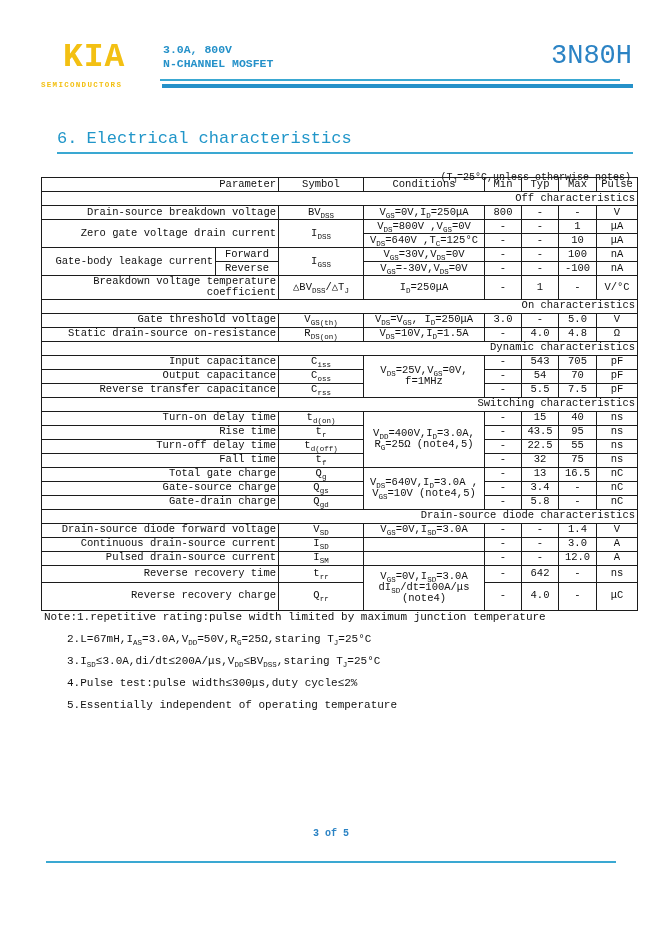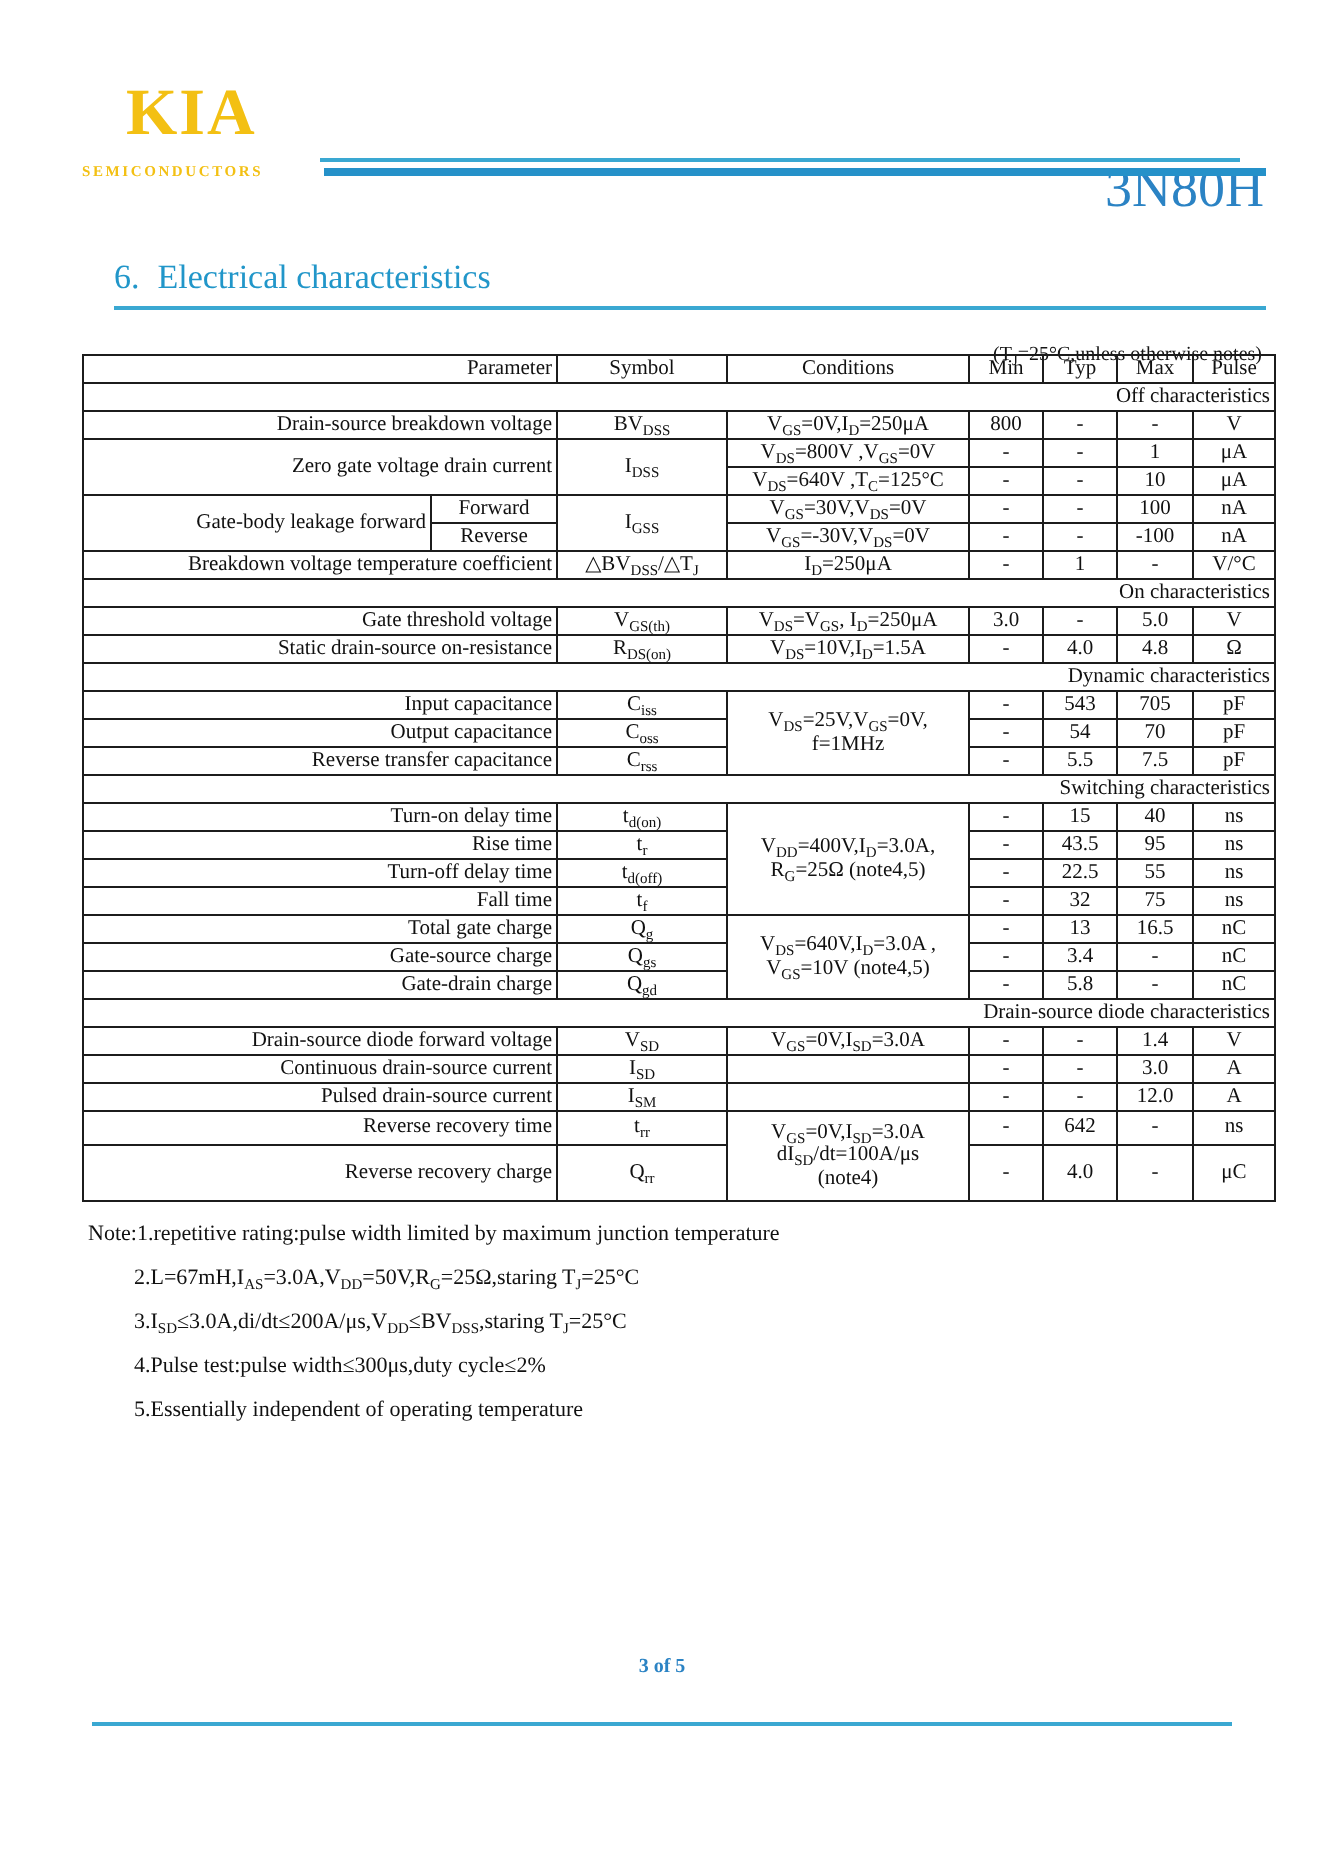--- a/index.html
+++ b/index.html
@@ -1,25 +1,25 @@
 <!DOCTYPE html>
 <html><head>
 <meta charset="utf-8">
 <style>
   *{box-sizing:border-box;margin:0;padding:0;}
   html,body{background:#ffffff;}
   .page{
     position:relative;width:662px;height:936px;background:#ffffff;
-    font-family:Liberation Serif, serif;color:#141414;overflow:hidden;
+    font-family:Liberation Mono, monospace;color:#141414;overflow:hidden;
   }
   
   .logo{position:absolute;left:63px;top:41px;font-size:33px;font-weight:bold;color:#f3c013;line-height:1;letter-spacing:1px;}
   .logo-sub{position:absolute;left:41px;top:81px;font-size:7.5px;font-weight:bold;color:#f3c013;letter-spacing:1.3px;}
   .subtitle{position:absolute;left:163px;top:43px;color:#2591c9;font-weight:bold;font-size:11.5px;line-height:14px;}
-  .part-number{position:absolute;right:30px;top:43px;color:#2b83c4;font-size:27px;line-height:1;margin-top:38px;}
+  .part-number{position:absolute;right:30px;top:43px;color:#2b83c4;font-size:27px;line-height:1;}
   .rule-thin{position:absolute;left:160px;top:79px;width:460px;height:2px;background:#3aa8d2;}
   .rule-thick{position:absolute;left:162px;top:84px;width:471px;height:4px;background:#2591c9;}
   
   .section-title{position:absolute;left:57px;top:129px;width:576px;color:#2196c9;font-size:17px;
     border-bottom:2px solid #3aa8d2;padding-bottom:4px;}
   .section-title .num{margin-right:9px;}
   .cond-note{position:absolute;right:31px;top:172px;font-size:10px;color:#141414;}
   
   table.spec{position:absolute;left:41px;top:177px;width:596px;border-collapse:collapse;table-layout:fixed;
     font-size:10.5px;color:#101010;}
@@ -38,20 +38,24 @@
   .page-number{position:absolute;left:46px;top:828px;width:570px;text-align:center;color:#2b83c4;
     font-size:10px;font-weight:bold;}
 </style>
 </head>
 <body>
 
 <div class="page">
 
   <div class="logo">KIA</div>
   <div class="logo-sub">SEMICONDUCTORS</div>
+  <div class="subtitle">
+    <div>3.0A, 800V</div>
+    <div>N-CHANNEL MOSFET</div>
+  </div>
   <div class="part-number">3N80H</div>
   <div class="rule-thin"></div>
   <div class="rule-thick"></div>
 
   <div class="section-title">
     <span class="num">6.</span><span>Electrical characteristics</span>
   </div>
   <div class="cond-note">(T<sub>J</sub>=25°C,unless otherwise notes)</div>
 
   <table class="spec">
@@ -101,21 +105,21 @@
       </tr>
       <tr>
         <td>V<sub>DS</sub>=640V ,T<sub>C</sub>=125°C</td>
         <td>-</td>
         <td>-</td>
         <td>10</td>
         <td>μA</td>
       </tr>
 
       <tr>
-        <td class="p" rowspan="2">Gate-body leakage forward</td>
+        <td class="p" rowspan="2">Gate-body leakage current</td>
         <td>Forward</td>
         <td rowspan="2">I<sub>GSS</sub></td>
         <td>V<sub>GS</sub>=30V,V<sub>DS</sub>=0V</td>
         <td>-</td>
         <td>-</td>
         <td>100</td>
         <td>nA</td>
       </tr>
       <tr>
         <td>Reverse</td>

